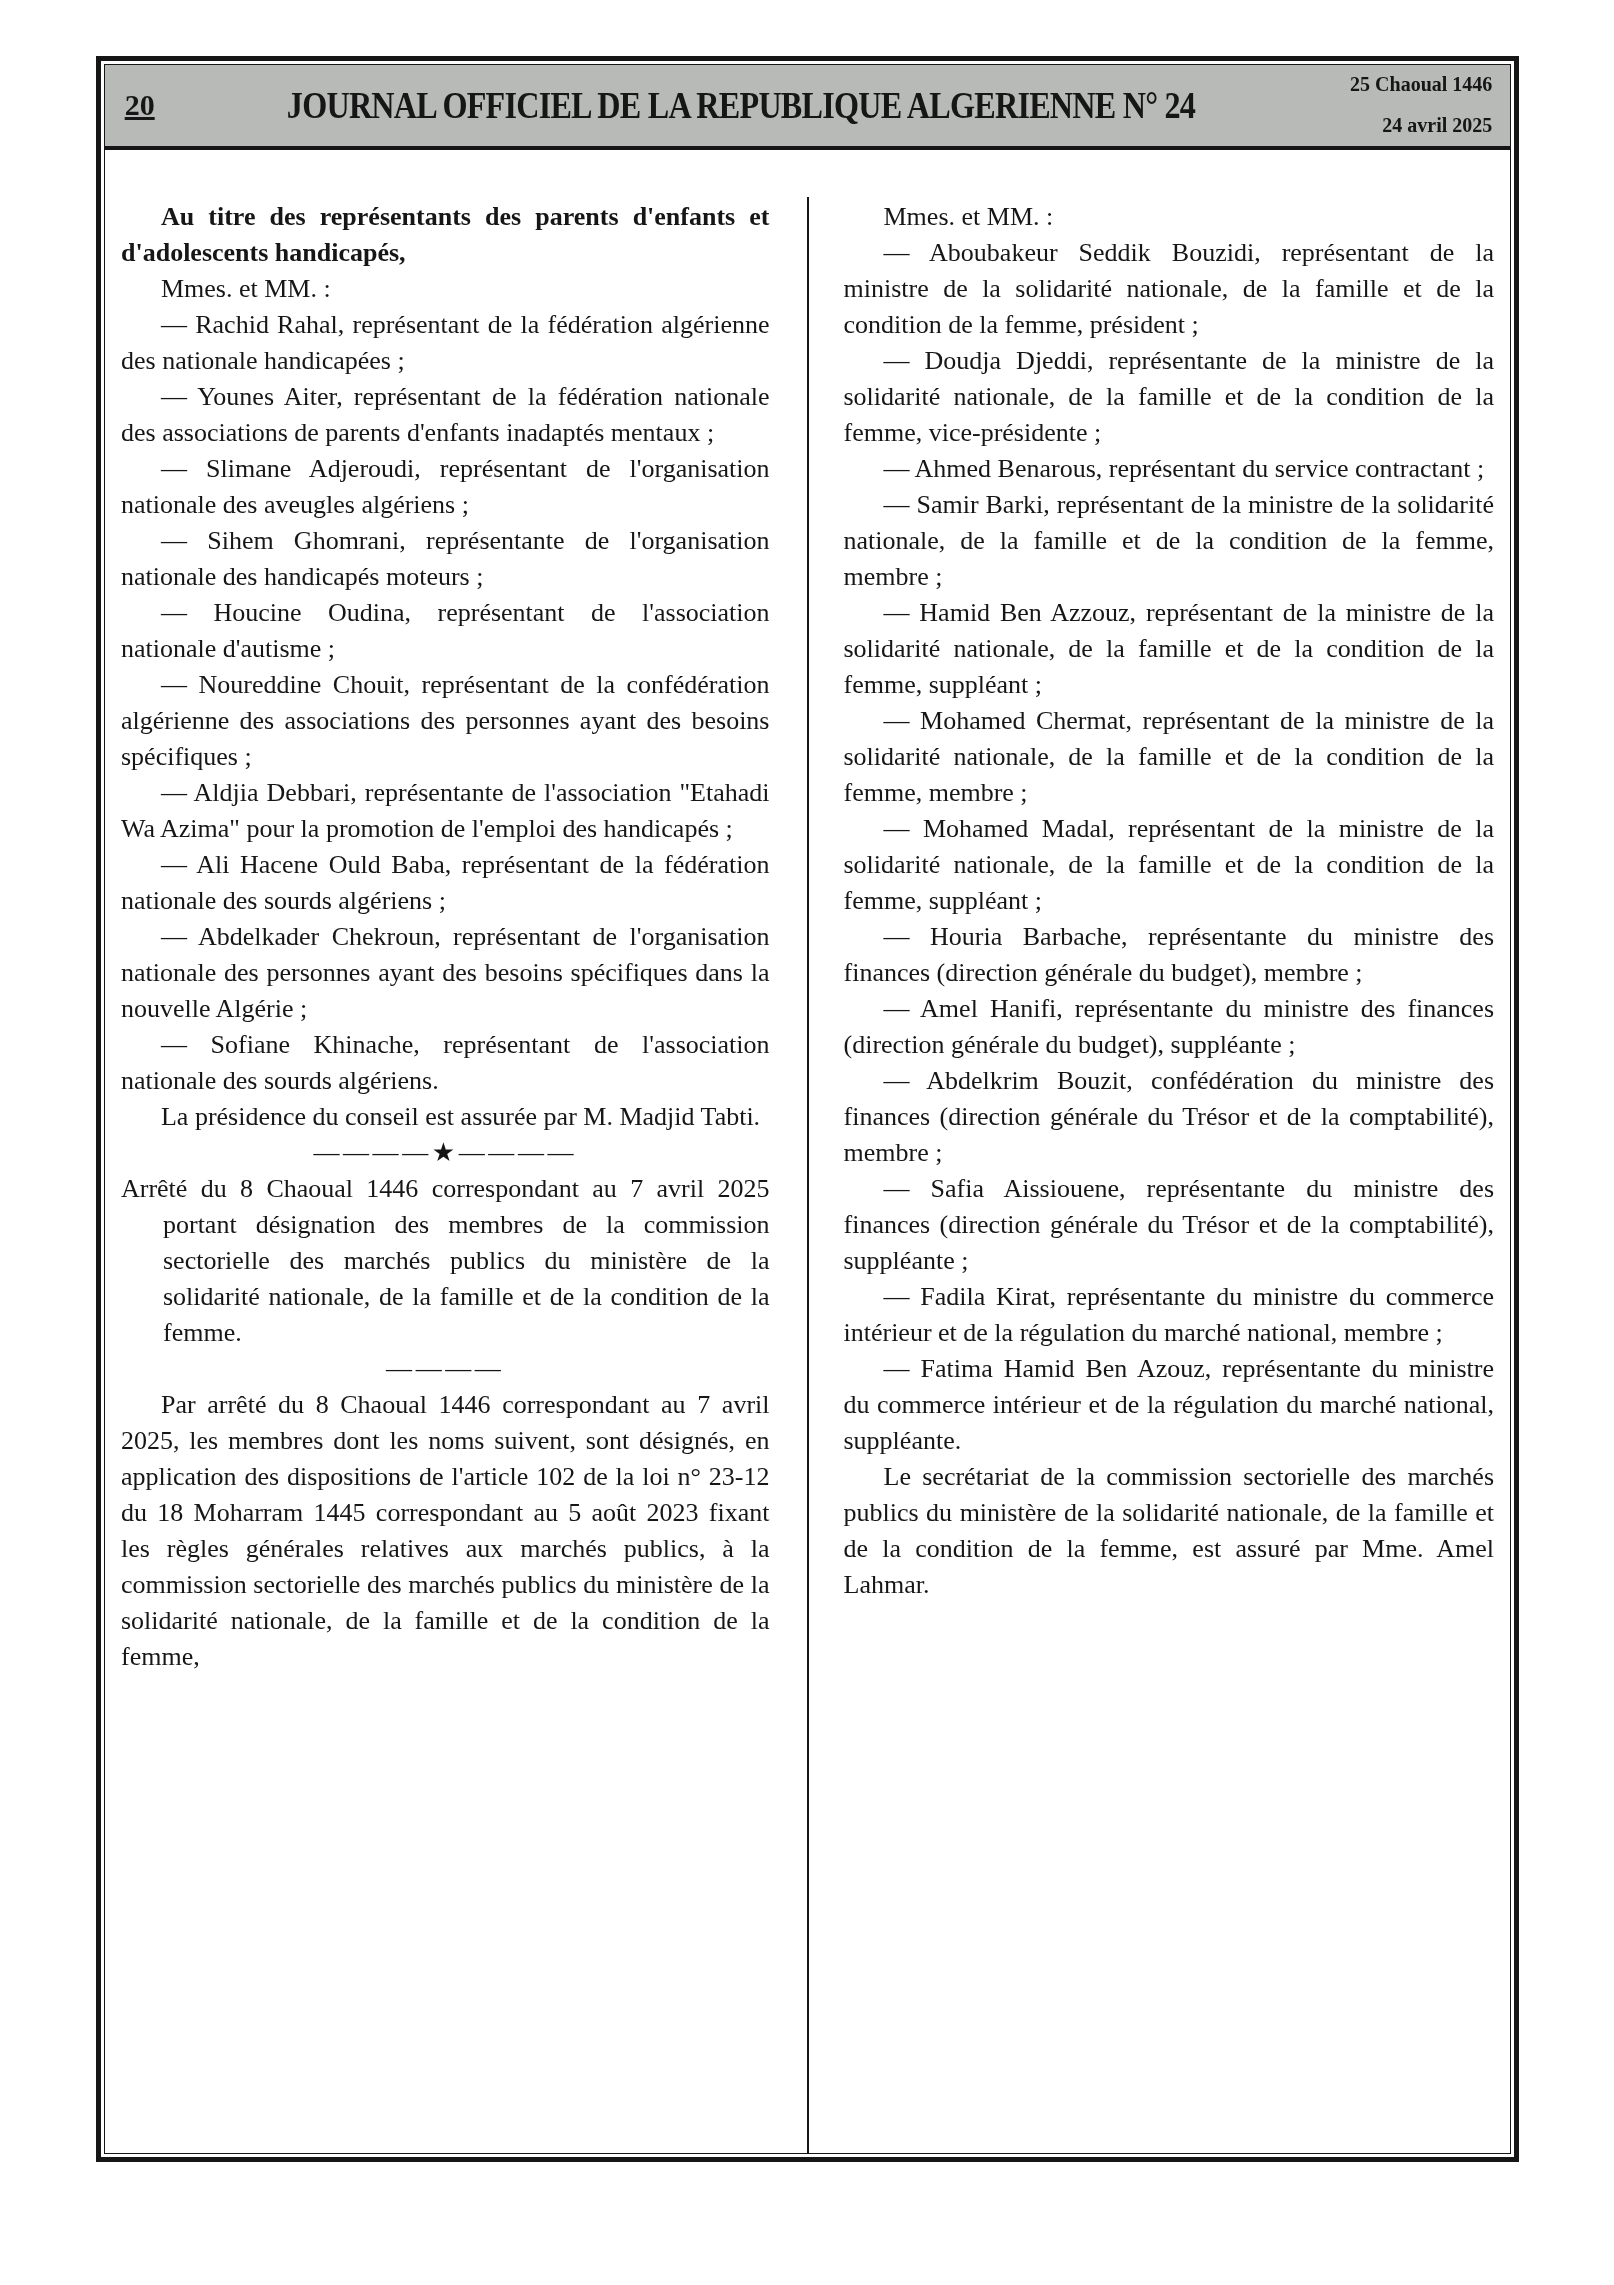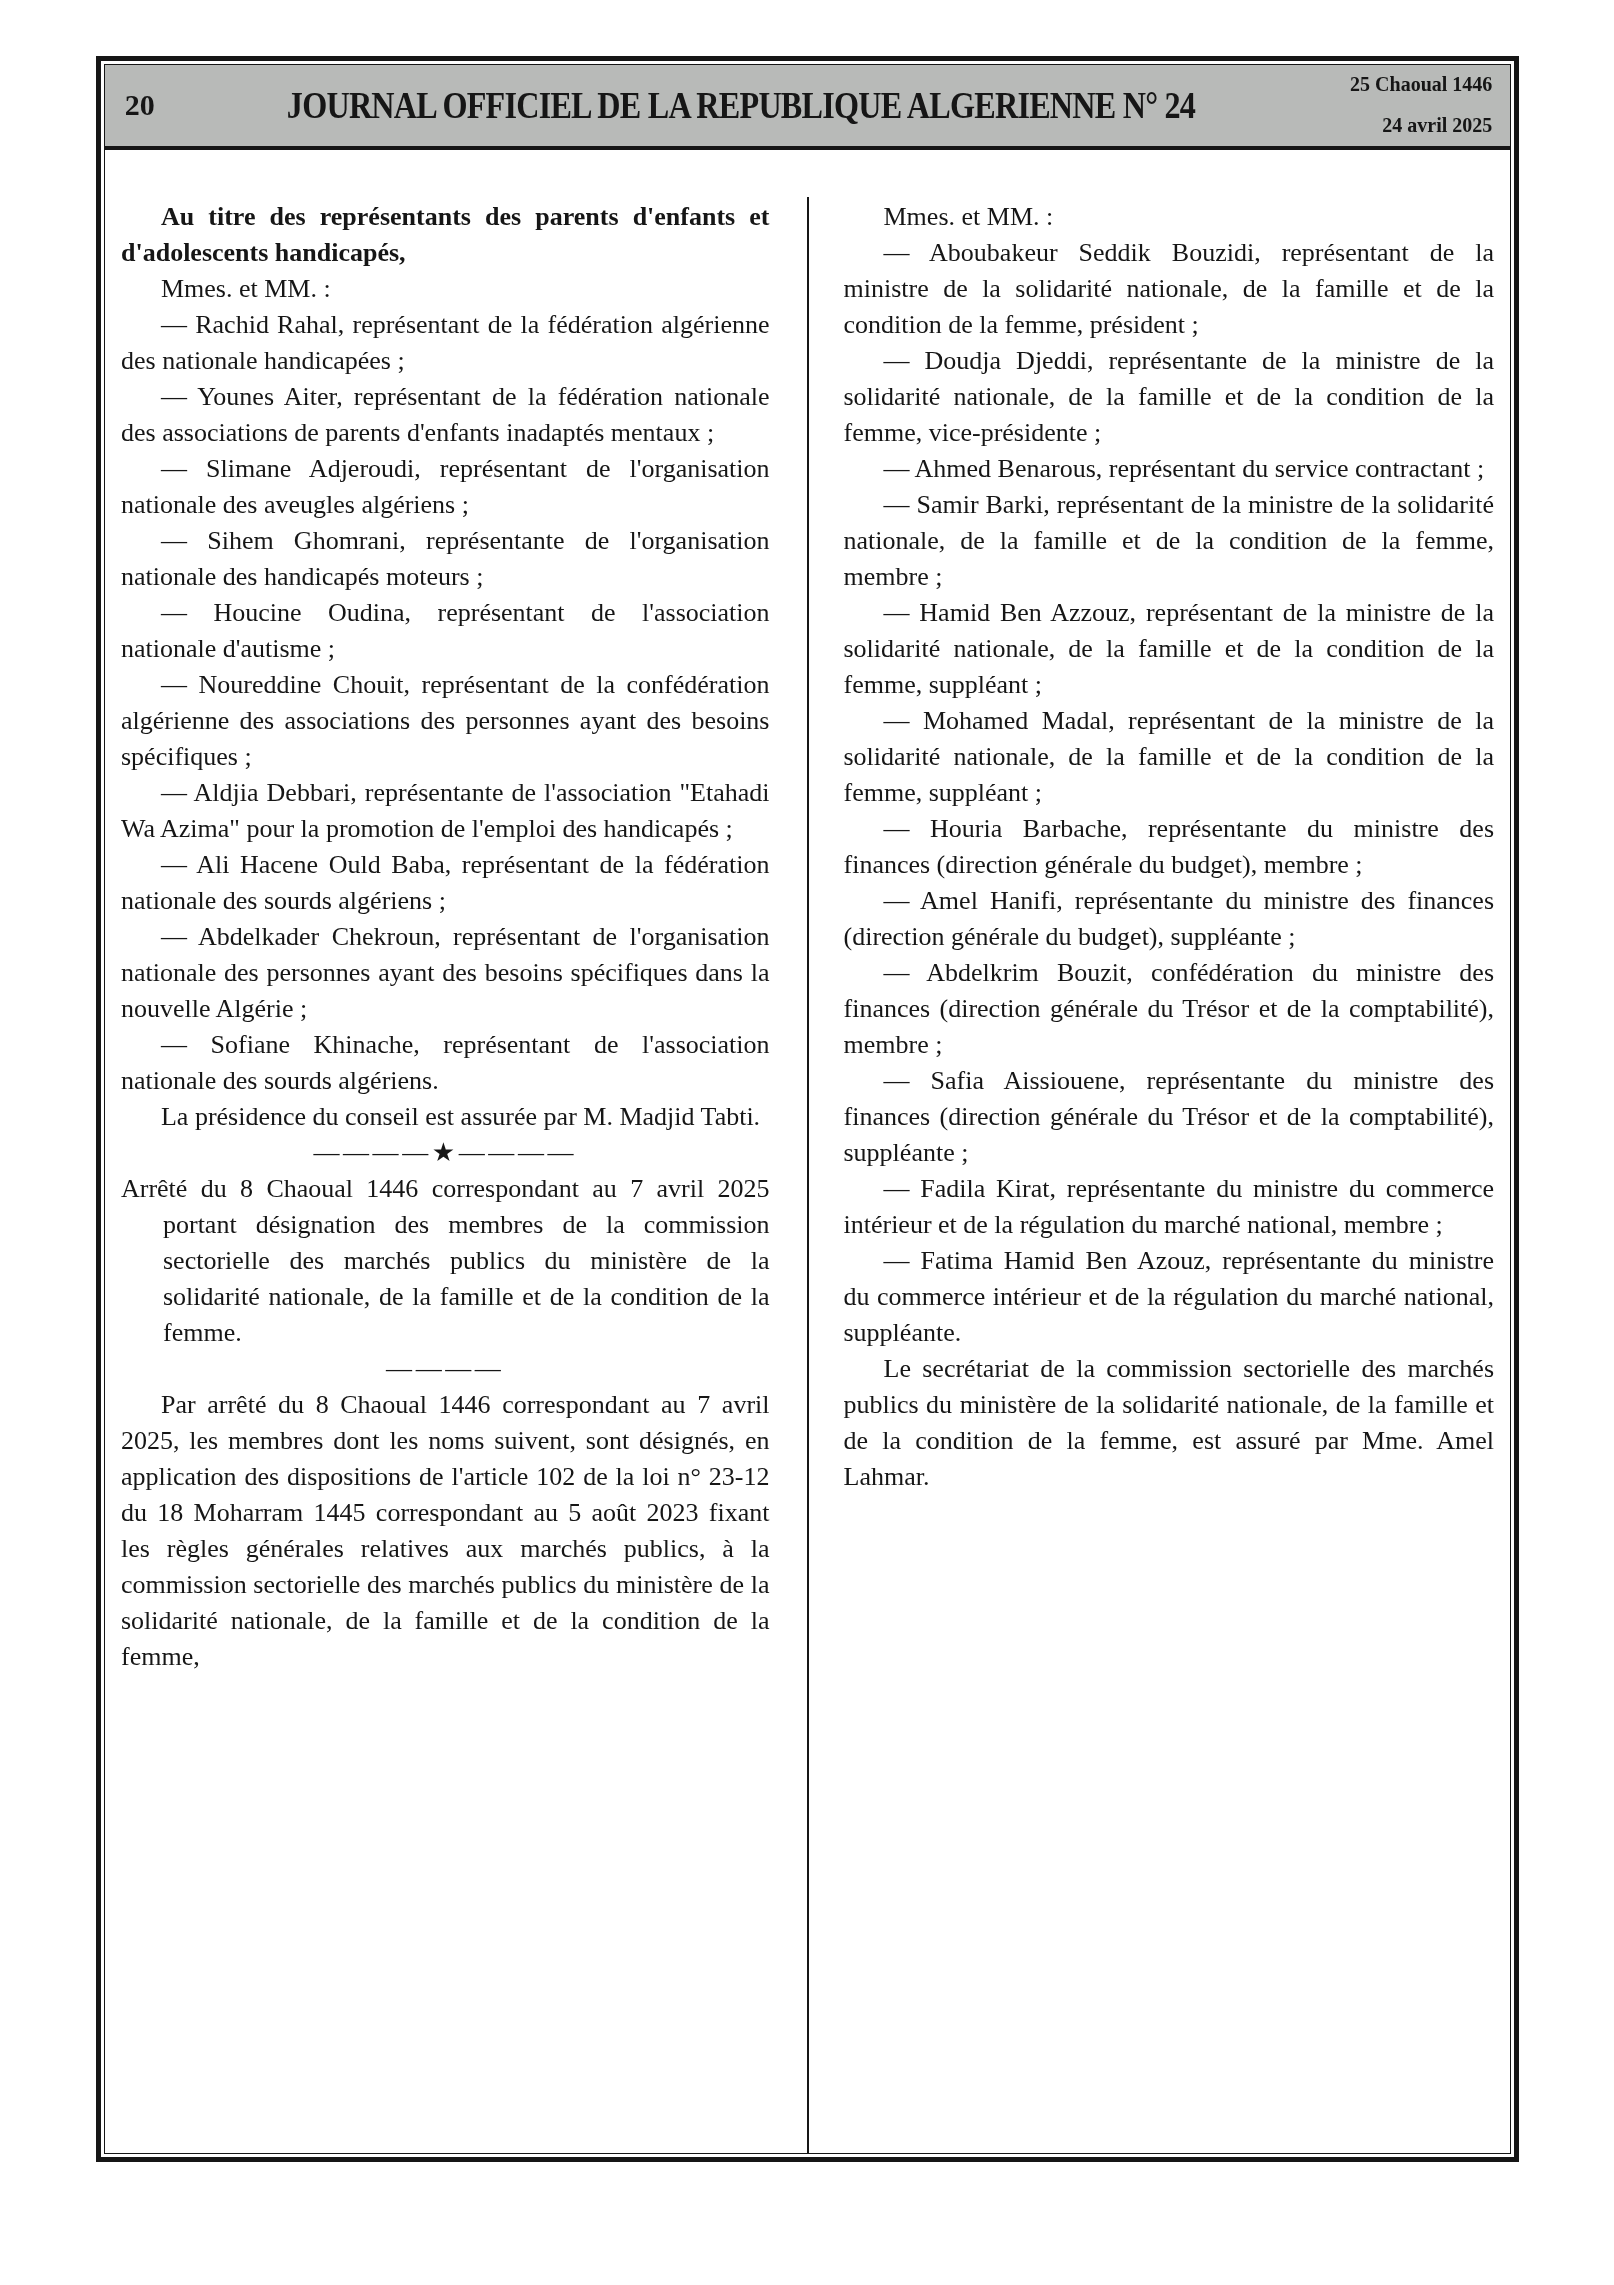--- a/index.html
+++ b/index.html
@@ -40,20 +40,21 @@
     background: #b8bab8;
     border-bottom: 4.5px solid #161616;
     display: flex;
     align-items: center;
     padding: 0 18px 0 20px;
   }
   .page-num {
     width: 100px;
     font-size: 30px;
     font-weight: bold;
+    text-decoration: underline;
   }
   .j-title {
     flex: 1;
     text-align: center;
     white-space: nowrap;
     font-size: 37px;
     font-weight: bold;
   }
   .j-title .squeeze {
     display: inline-block;
@@ -149,20 +150,21 @@
           <p>Par arrêté du 8 Chaoual 1446 correspondant au 7 avril 2025, les membres dont les noms suivent, sont désignés, en application des dispositions de l'article 102 de la loi n° 23-12 du 18 Moharram 1445 correspondant au 5 août 2023 fixant les règles générales relatives aux marchés publics, à la commission sectorielle des marchés publics du ministère de la solidarité nationale, de la famille et de la condition de la femme,</p>
         </div>
 
         <div class="col col-right">
           <p>Mmes. et MM. :</p>
           <p>— Aboubakeur Seddik Bouzidi, représentant de la ministre de la solidarité nationale, de la famille et de la condition de la femme, président ;</p>
           <p>— Doudja Djeddi, représentante de la ministre de la solidarité nationale, de la famille et de la condition de la femme, vice-présidente ;</p>
           <p>— Ahmed Benarous, représentant du service contractant ;</p>
           <p>— Samir Barki, représentant de la ministre de la solidarité nationale, de la famille et de la condition de la femme, membre ;</p>
           <p>— Hamid Ben Azzouz, représentant de la ministre de la solidarité nationale, de la famille et de la condition de la femme, suppléant ;</p>
+          <p>— Mohamed Chermat, représentant de la ministre de la solidarité nationale, de la famille et de la condition de la femme, membre ;</p>
           <p>— Mohamed Madal, représentant de la ministre de la solidarité nationale, de la famille et de la condition de la femme, suppléant ;</p>
           <p>— Houria Barbache, représentante du ministre des finances (direction générale du budget), membre ;</p>
           <p>— Amel Hanifi, représentante du ministre des finances (direction générale du budget), suppléante ;</p>
           <p>— Abdelkrim Bouzit, confédération du ministre des finances (direction générale du Trésor et de la comptabilité), membre ;</p>
           <p>— Safia Aissiouene, représentante du ministre des finances (direction générale du Trésor et de la comptabilité), suppléante ;</p>
           <p>— Fadila Kirat, représentante du ministre du commerce intérieur et de la régulation du marché national, membre ;</p>
           <p>— Fatima Hamid Ben Azouz, représentante du ministre du commerce intérieur et de la régulation du marché national, suppléante.</p>
           <p>Le secrétariat de la commission sectorielle des marchés publics du ministère de la solidarité nationale, de la famille et de la condition de la femme, est assuré par Mme. Amel Lahmar.</p>
         </div>
       </div>

